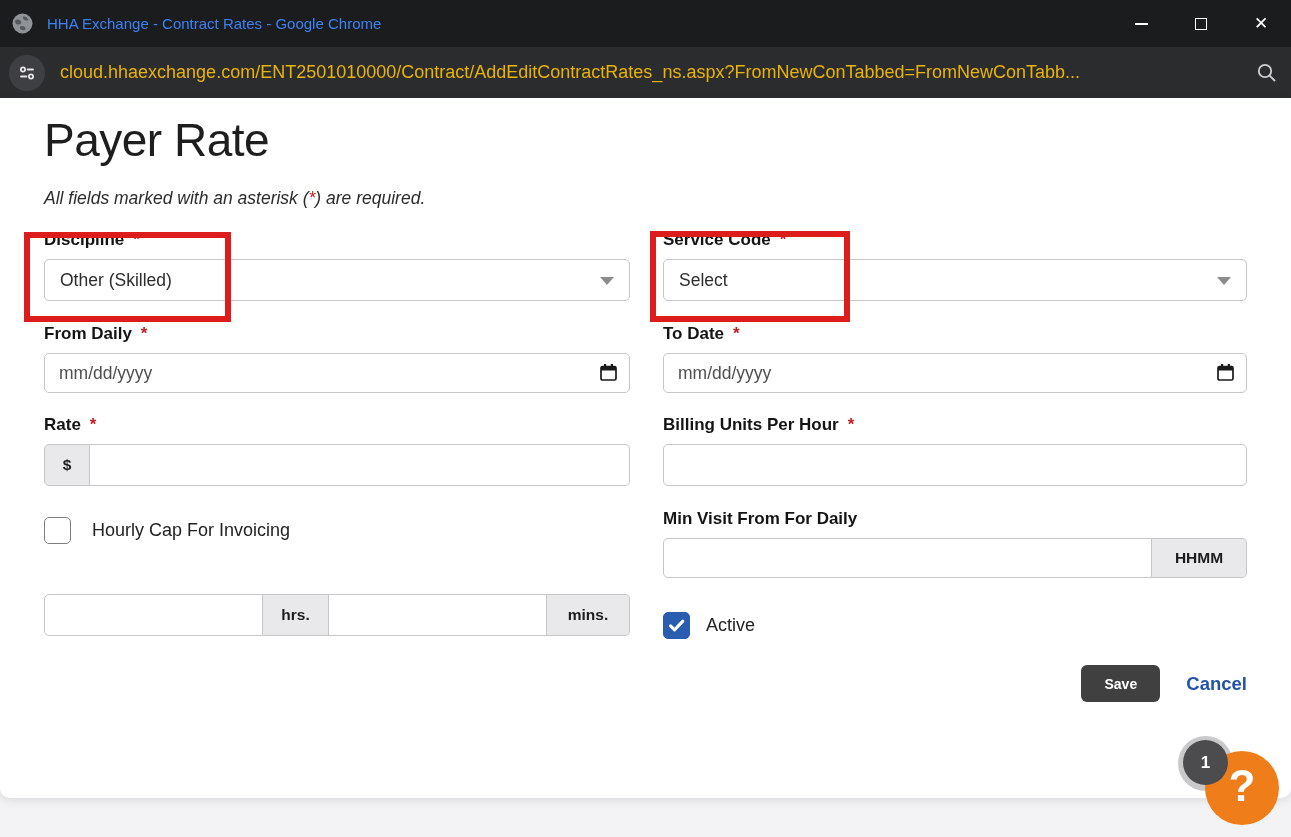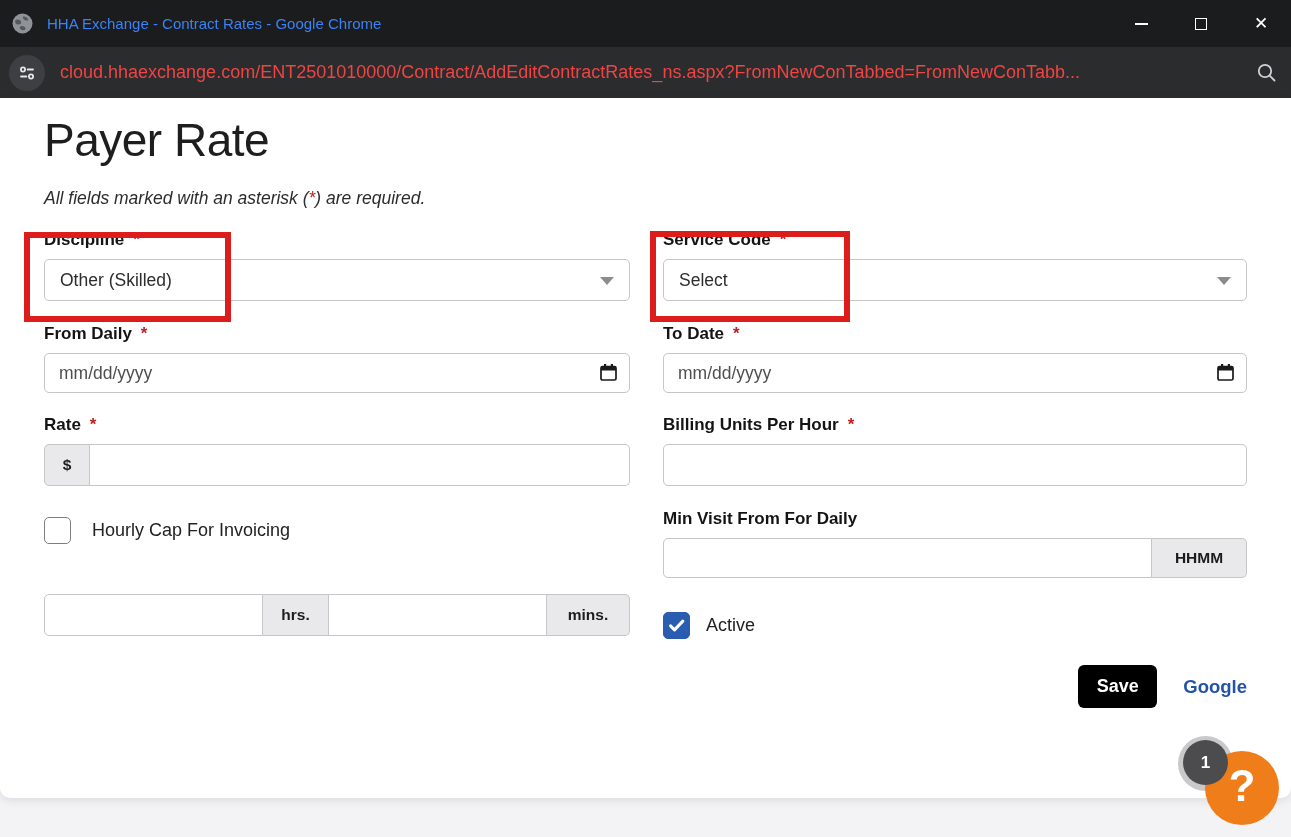--- a/index.html
+++ b/index.html
@@ -26,21 +26,21 @@
 
   
   .urlbar {
     height:51px; background:#2b2c2e; display:flex; align-items:center;
   }
   .site-settings {
     width:36px; height:36px; border-radius:50%; background:#3e3f42;
     margin-left:9px; display:flex; align-items:center; justify-content:center; flex:0 0 auto;
   }
   .url-text {
-    margin-left:15px; color:#ef4444; font-size:18px; white-space:nowrap;
+    margin-left:15px; color:#eab308; font-size:18px; white-space:nowrap;
     overflow:hidden; flex:1 1 auto;
   }
   .zoom-btn { margin:0 13px 0 8px; flex:0 0 auto; display:flex; align-items:center; }
 
   
   .content {
     position:relative; background:#ffffff; height:700px;
     border-radius:0 0 10px 10px;
     box-shadow:0 3px 8px rgba(40,40,70,0.10);
   }
@@ -124,23 +124,23 @@
   .checkbox.checked { background:#2a5caf; border-color:#2a5caf; }
   .checkbox-label { margin-left:21px; font-size:18px; color:#222; }
   .cap-row { margin-top:8px; }
   .active-row { margin-top:18px; }
   .active-row .checkbox-label { margin-left:16px; }
 
   .actions-row {
     margin-top:26px; display:flex; justify-content:flex-end; align-items:center;
   }
   .save-btn {
-    min-width:79px; height:43px; background:#000000; color:#fff; border:none;
+    min-width:79px; height:37px; background:#404040; color:#fff; border:none;
     border-radius:6px; font-family:"Liberation Sans",sans-serif;
-    font-size:18px; font-weight:bold; padding:0 18px; cursor:pointer;
+    font-size:14px; font-weight:bold; padding:0 18px; cursor:pointer;
   }
   .cancel-link {
     margin-left:26px; font-size:18.5px; font-weight:bold; color:#2253a8;
     text-decoration:none; cursor:pointer;
   }
 
   
   .hl-box {
     position:absolute; border:6px solid #dd1c1c; pointer-events:none; z-index:5;
   }
@@ -307,21 +307,21 @@
                 <path d="M4.5 12.5l5 5 10.5-11" stroke="#fff" stroke-width="3.8" fill="none" stroke-linecap="round" stroke-linejoin="round"></path>
               </svg>
             </span>
             <span class="checkbox-label">Active</span>
           </div>
         </div>
       </div>
 
       <div class="actions-row">
         <button class="save-btn">Save</button>
-        <a class="cancel-link">Google</a>
+        <a class="cancel-link">Cancel</a>
       </div>
     </div>
   </div>
 
   <div class="hl-box hl-discipline"></div>
   <div class="hl-box hl-service"></div>
 </div>
 
 <div class="badge-ring"></div>
 <div class="badge-count">1</div>

